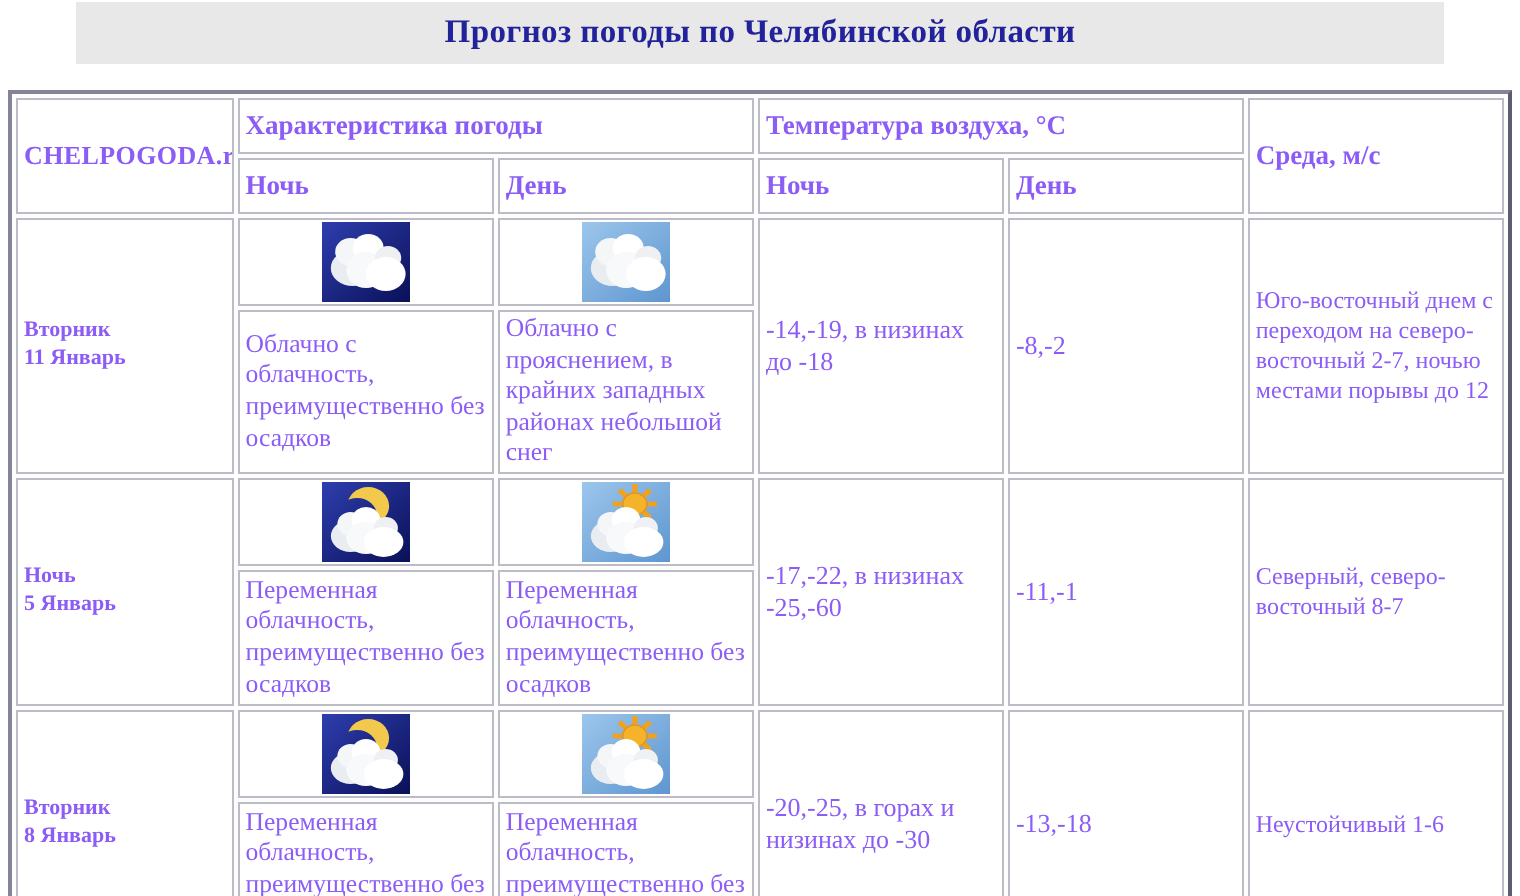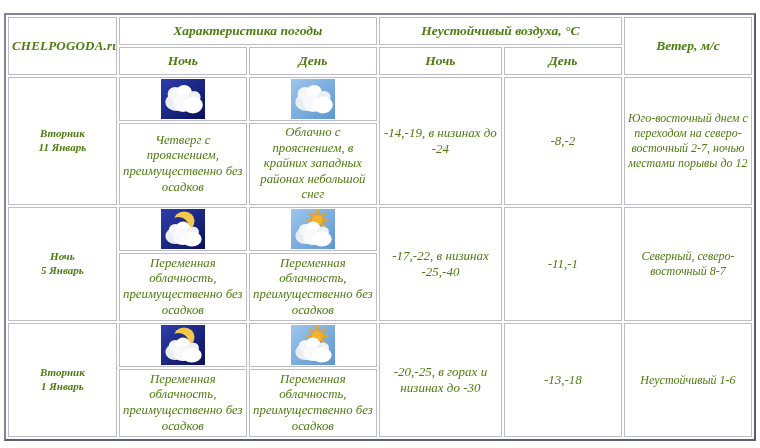--- a/index.html
+++ b/index.html
@@ -33,27 +33,26 @@
     margin: 13px auto 0 auto;
     border: 2px solid #83839a;
     border-right-color: #5c5c74;
     border-bottom-color: #5c5c74;
     background: #fdfdfd;
     table-layout: fixed;
   }
   td {
     border: 1px solid #bcbcc6;
     background: #ffffff;
-    color: #4d7c0f;
-    text-align: center;
+    color: #8b5cf6;
+    text-align: left;
     vertical-align: middle;
     font-size: 13px;
     padding: 1px 3px;
     overflow: hidden;
-    font-style: italic;
   }
   td.hdr { font-weight: bold; font-size: 13.5px; height: 24px; }
   td.brand {
     font-weight: bold;
     font-size: 13px;
     letter-spacing: 0.2px;
     cursor: pointer;
   }
   td.day-cell { font-weight: bold; font-size: 11px; line-height: 1.25; }
   td.icon-cell { height: 38px; padding: 1px; }
@@ -122,36 +121,37 @@
         <line x1="28" y1="7" x2="31" y2="4"></line>
       </g>
       <circle cx="24" cy="11" r="5.5" fill="#f5b32a" stroke="#e8951a" stroke-width="0.8"></circle>
       <use href="#cloud-pair-low"></use>
     </symbol>
   </defs>
 </svg>
 
 <div class="page">
 
+  <div class="title-bar">Прогноз погоды по Челябинской области</div>
 
   <table class="forecast">
     <colgroup>
       <col style="width:107px">
       <col style="width:126px">
       <col style="width:126px">
       <col style="width:121px">
       <col style="width:116px">
       <col style="width:126px">
     </colgroup>
     <tbody>
       <tr>
         <td class="brand" rowspan="2">CHELPOGODA.ru</td>
         <td class="hdr" colspan="2">Характеристика погоды</td>
-        <td class="hdr" colspan="2">Неустойчивый воздуха, °C</td>
-        <td class="hdr" rowspan="2">Ветер, м/с</td>
+        <td class="hdr" colspan="2">Температура воздуха, °C</td>
+        <td class="hdr" rowspan="2">Среда, м/с</td>
       </tr>
       <tr>
         <td class="hdr">Ночь</td>
         <td class="hdr">День</td>
         <td class="hdr">Ночь</td>
         <td class="hdr">День</td>
       </tr>
 
     <tr>
       <td class="day-cell" rowspan="2">
@@ -161,57 +161,57 @@
       <td class="icon-cell">
         <svg class="wicon" width="44" height="40" viewBox="0 0 40 40" preserveAspectRatio="none">
               <use href="#clouds-night"></use>
             </svg>
       </td>
       <td class="icon-cell">
         <svg class="wicon" width="44" height="40" viewBox="0 0 40 40" preserveAspectRatio="none">
               <use href="#clouds-day"></use>
             </svg>
       </td>
-      <td class="temp-cell" rowspan="2">-14,-19, в низинах до -24</td>
+      <td class="temp-cell" rowspan="2">-14,-19, в низинах до -18</td>
       <td class="temp-cell" rowspan="2">-8,-2</td>
       <td class="wind-cell" rowspan="2">Юго-восточный днем с переходом на северо-восточный 2-7, ночью местами порывы до 12</td>
     </tr>
     <tr>
-      <td class="desc-cell">Четверг с прояснением, преимущественно без осадков</td>
+      <td class="desc-cell">Облачно с облачность, преимущественно без осадков</td>
       <td class="desc-cell">Облачно с прояснением, в крайних западных районах небольшой снег</td>
     </tr>
 
     <tr>
       <td class="day-cell" rowspan="2">
         <div>Ночь</div>
         <div>5 Январь</div>
       </td>
       <td class="icon-cell">
         <svg class="wicon" width="44" height="40" viewBox="0 0 40 40" preserveAspectRatio="none">
               <use href="#moon-clouds-night"></use>
             </svg>
       </td>
       <td class="icon-cell">
         <svg class="wicon" width="44" height="40" viewBox="0 0 40 40" preserveAspectRatio="none">
               <use href="#sun-clouds-day"></use>
             </svg>
       </td>
-      <td class="temp-cell" rowspan="2">-17,-22, в низинах -25,-40</td>
+      <td class="temp-cell" rowspan="2">-17,-22, в низинах -25,-60</td>
       <td class="temp-cell" rowspan="2">-11,-1</td>
       <td class="wind-cell" rowspan="2">Северный, северо-восточный 8-7</td>
     </tr>
     <tr>
       <td class="desc-cell">Переменная облачность, преимущественно без осадков</td>
       <td class="desc-cell">Переменная облачность, преимущественно без осадков</td>
     </tr>
 
     <tr>
       <td class="day-cell" rowspan="2">
         <div>Вторник</div>
-        <div>1 Январь</div>
+        <div>8 Январь</div>
       </td>
       <td class="icon-cell">
         <svg class="wicon" width="44" height="40" viewBox="0 0 40 40" preserveAspectRatio="none">
               <use href="#moon-clouds-night"></use>
             </svg>
       </td>
       <td class="icon-cell">
         <svg class="wicon" width="44" height="40" viewBox="0 0 40 40" preserveAspectRatio="none">
               <use href="#sun-clouds-day"></use>
             </svg>

